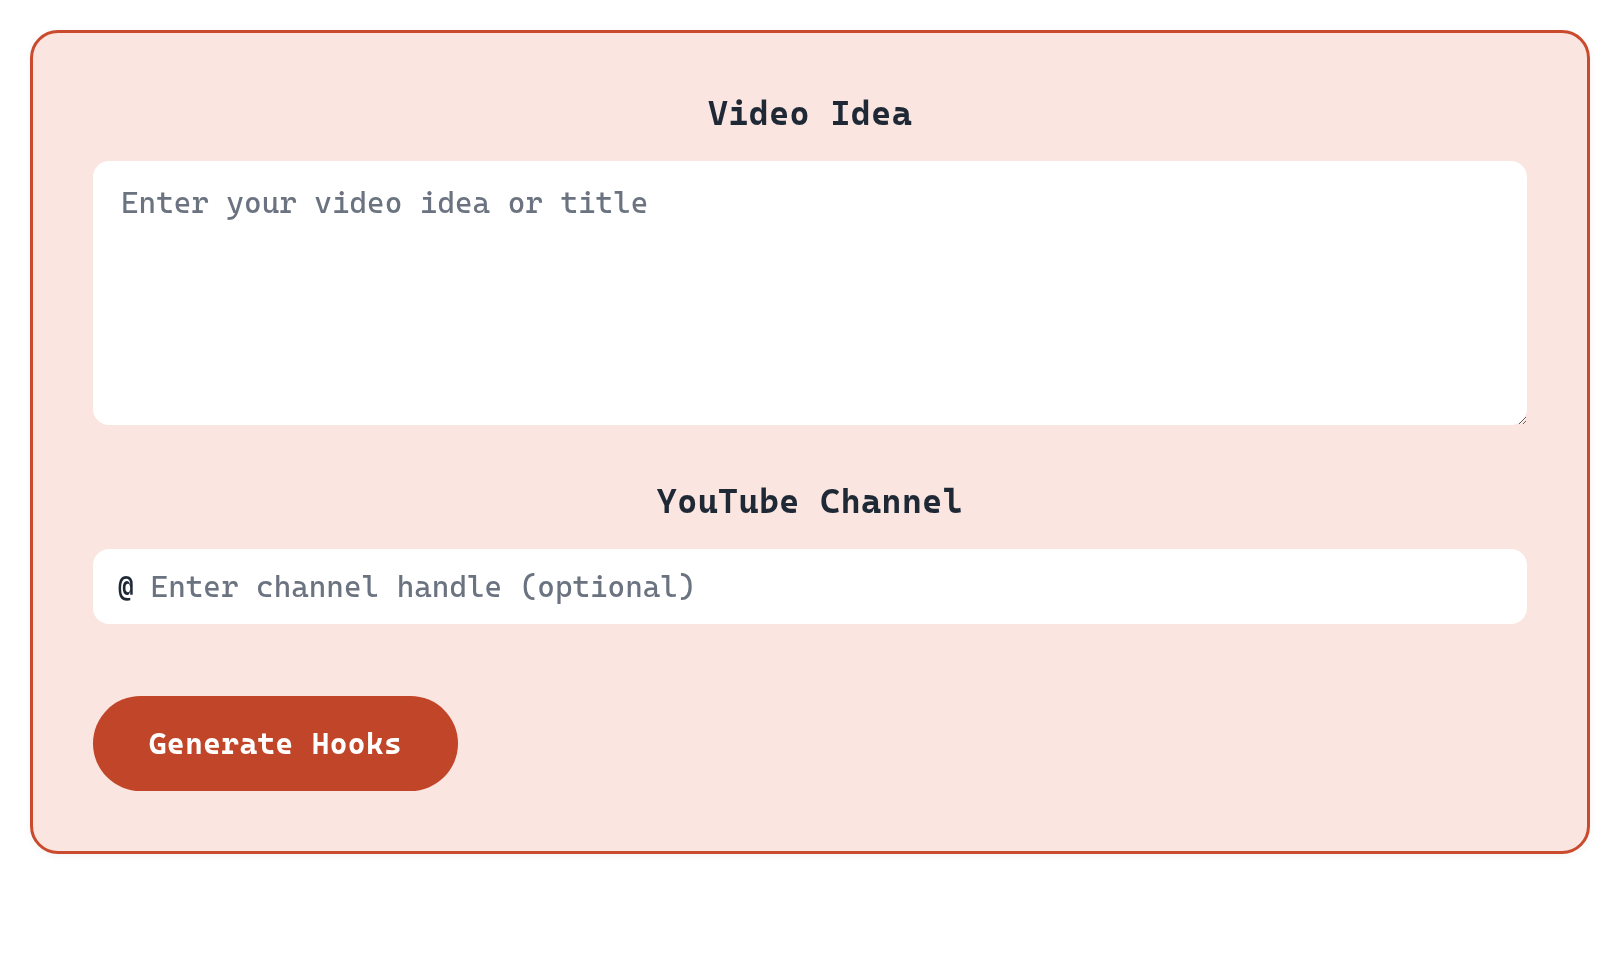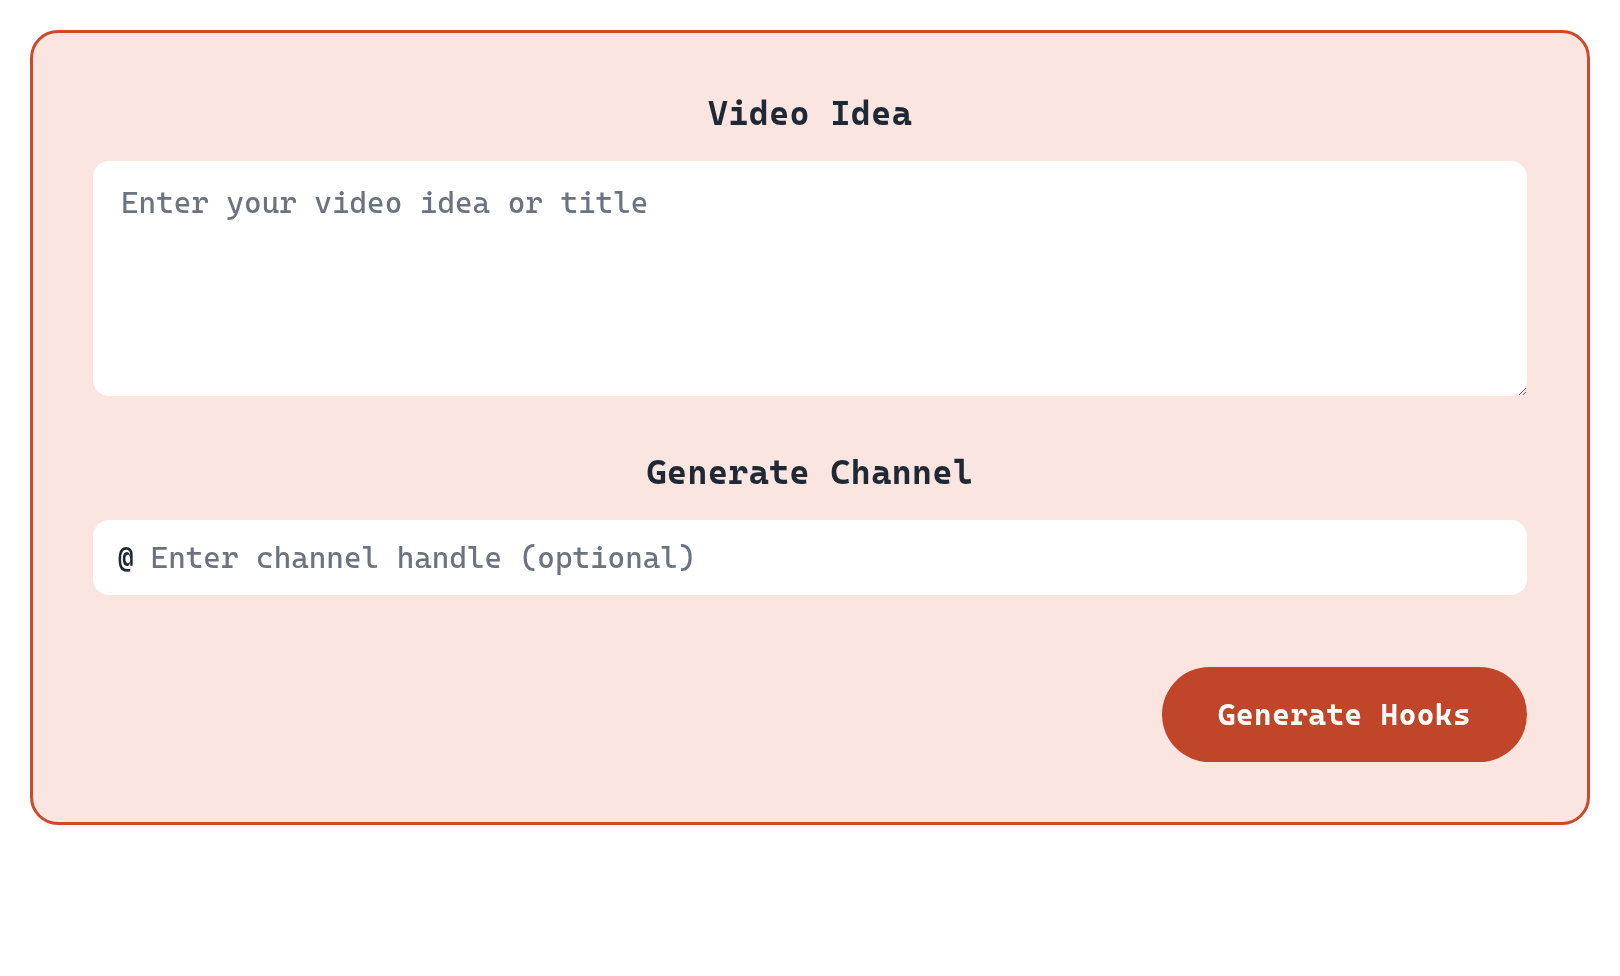--- a/index.html
+++ b/index.html
@@ -39,21 +39,21 @@
     .field-label {
       font-size: 34px;
       font-weight: 700;
       color: #1f2936;
       margin-bottom: 28px;
       letter-spacing: 0.5px;
     }
 
     .textarea-input {
       width: 100%;
-      height: 235px;
+      height: 264px;
       border: none;
       border-radius: 16px;
       background: #ffffff;
       padding: 24px 28px;
       font-family: inherit;
       font-size: 30px;
       color: #1f2936;
       resize: vertical;
       outline: none;
     }
@@ -87,21 +87,21 @@
       color: #0c4a6e;
       outline: none;
     }
 
     .text-input::placeholder {
       color: #6b7380;
     }
 
     .button-row {
       display: flex;
-      justify-content: flex-end;
+      justify-content: flex-start;
       margin-top: 72px;
     }
 
     .generate-button {
       background: #c14528;
       color: #ffffff;
       border: none;
       border-radius: 999px;
       padding: 30px 56px;
       font-family: inherit;
@@ -115,21 +115,21 @@
 <body>
 
 <div class="card">
 
   <div class="field-group">
     <label class="field-label">Video Idea</label>
     <textarea class="textarea-input" placeholder="Enter your video idea or title" style=""></textarea>
   </div>
 
   <div class="field-group">
-    <label class="field-label">Generate Channel</label>
+    <label class="field-label">YouTube Channel</label>
     <div class="input-wrapper">
       <span class="input-prefix">@</span>
       <input type="text" class="text-input" placeholder="Enter channel handle (optional)" style="">
     </div>
   </div>
 
   <div class="button-row">
     <button class="generate-button">Generate Hooks</button>
   </div>
 

